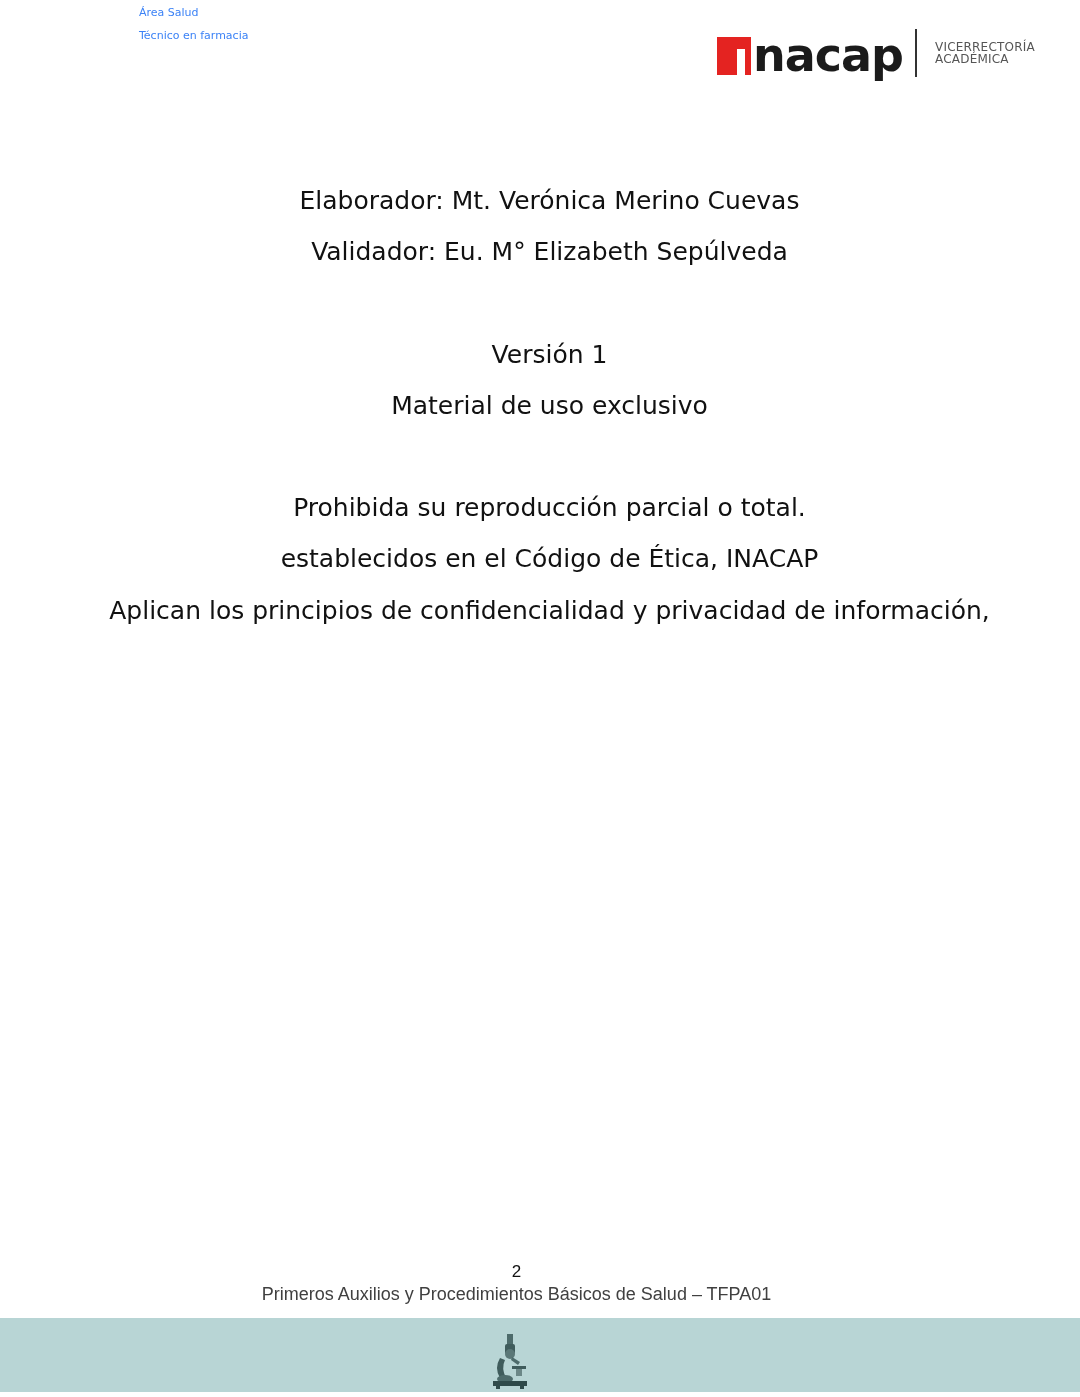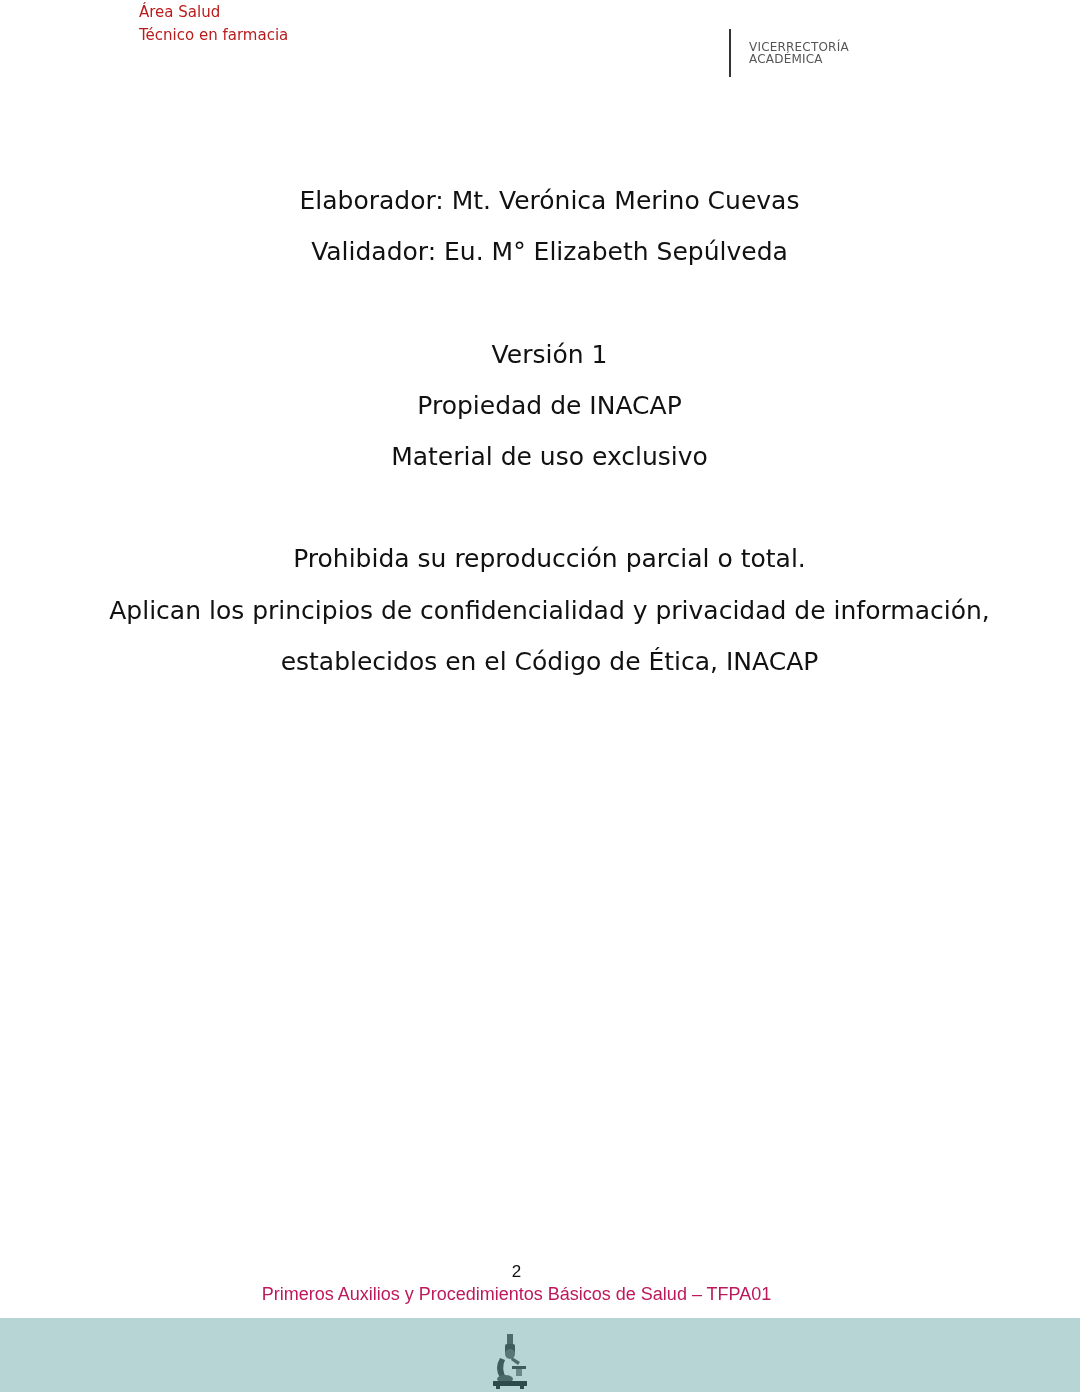--- a/index.html
+++ b/index.html
@@ -3,21 +3,21 @@
 <meta charset="utf-8">
 <style>
   html, body { margin: 0; padding: 0; }
   body {
     width: 1080px; height: 1397px; position: relative; overflow: hidden;
     background: #ffffff; color: #111111;
     font-family: "DejaVu Sans", sans-serif;
   }
   .header-left {
     position: absolute; left: 139px; top: 1px;
-    font-size: 15px; line-height: 23px; color: #b91c1c;
+    font-size: 11px; line-height: 23px; color: #3b82f6;
   }
   .logo {
     position: absolute; left: 717px; top: 28px; height: 50px;
     display: flex; align-items: center;
   }
   .logo-mark { display: flex; align-items: flex-end; height: 44px; }
   .logo-red {
     width: 34px; height: 38px; background: #e42321; position: relative; margin-right: 2px;
   }
   .logo-red::after {
@@ -37,55 +37,58 @@
     font-family: "DejaVu Sans", sans-serif;
   }
   .line { height: 51.3px; line-height: 38px; white-space: nowrap; padding-left: 19px; }
   .gap { height: 51px; }
   .page-num {
     position: absolute; left: 0; width: 1033px; top: 1262px;
     text-align: center; font-size: 17px; font-family: "Liberation Sans", sans-serif;
   }
   .footer-title {
     position: absolute; left: 0; width: 1033px; top: 1284px;
-    text-align: center; font-size: 18px; font-family: "Liberation Sans", sans-serif; color: #be185d;
+    text-align: center; font-size: 18px; font-family: "Liberation Sans", sans-serif; color: #404040;
   }
   .footer-band {
     position: absolute; left: 0; right: 0; top: 1318px; height: 74px;
     background: #b8d5d5;
   }
   .microscope { position: absolute; left: 490px; top: 14px; width: 40px; height: 58px; }
 </style>
 </head>
 <body>
 
 <div class="header-left">
   <div>Área Salud</div>
   <div>Técnico en farmacia</div>
 </div>
 
 <div class="logo">
+  <div class="logo-mark">
+    <div class="logo-red"></div>
+    <span class="logo-word">nacap</span>
+  </div>
   <div class="logo-sep"></div>
   <div class="logo-sub">
     <div>VICERRECTORÍA</div>
     <div>ACADÉMICA</div>
   </div>
 </div>
 
 <div class="body-block">
   <div class="line">Elaborador: Mt. Verónica Merino Cuevas</div>
   <div class="line">Validador: Eu. M° Elizabeth Sepúlveda</div>
   <div class="gap"></div>
   <div class="line">Versión 1</div>
-  <div class="line">Propiedad de INACAP</div>
   <div class="line">Material de uso exclusivo</div>
   <div class="gap"></div>
   <div class="line">Prohibida su reproducción parcial o total.</div>
+  <div class="line">establecidos en el Código de Ética, INACAP</div>
   <div class="line">Aplican los principios de confidencialidad y privacidad de información,</div>
-  <div class="line">establecidos en el Código de Ética, INACAP</div>
 </div>
 
 <div class="page-num">2</div>
 <div class="footer-title">Primeros Auxilios y Procedimientos Básicos de Salud – TFPA01</div>
 
 <div class="footer-band">
   <svg class="microscope" viewBox="0 0 40 58">
     <rect x="17" y="2" width="6" height="12" fill="#4d6b6b"></rect>
     <rect x="15" y="12" width="10" height="10" rx="2" fill="#3f5c5c"></rect>
     <circle cx="20" cy="22" r="5" fill="#5a7777"></circle>

